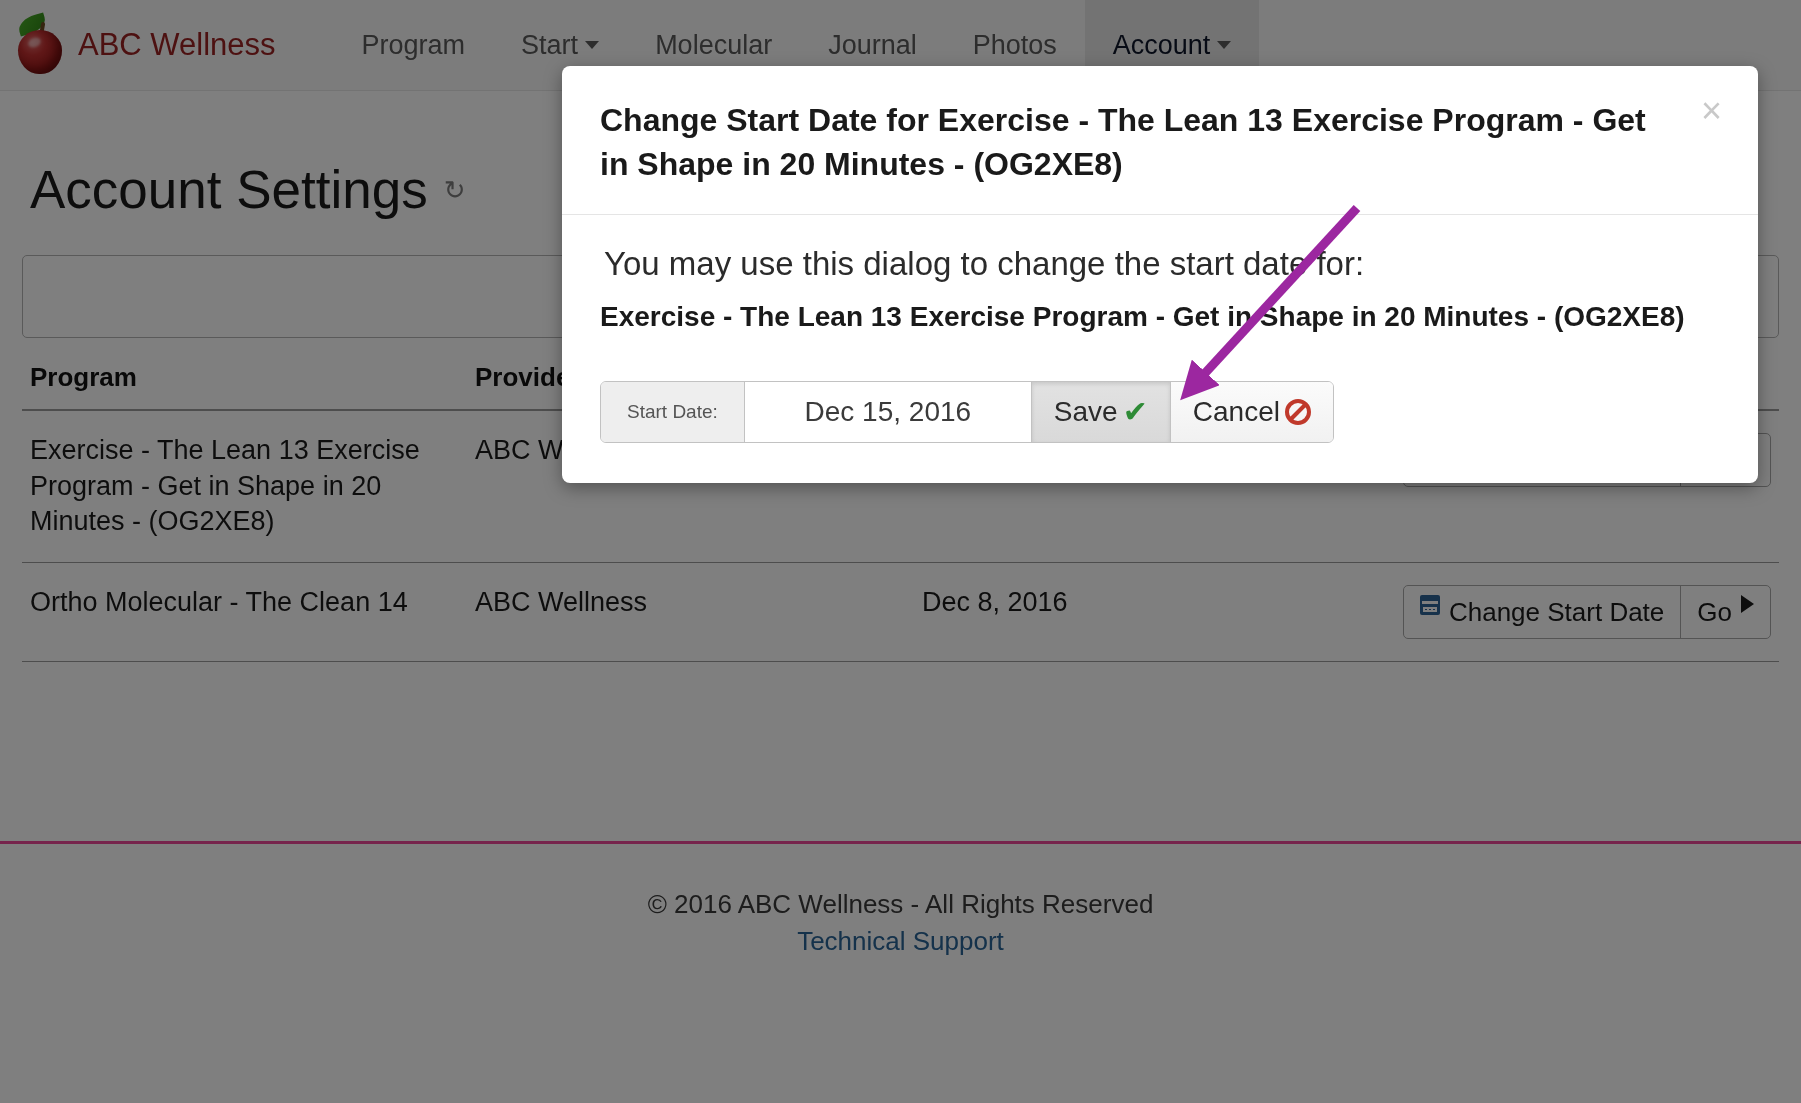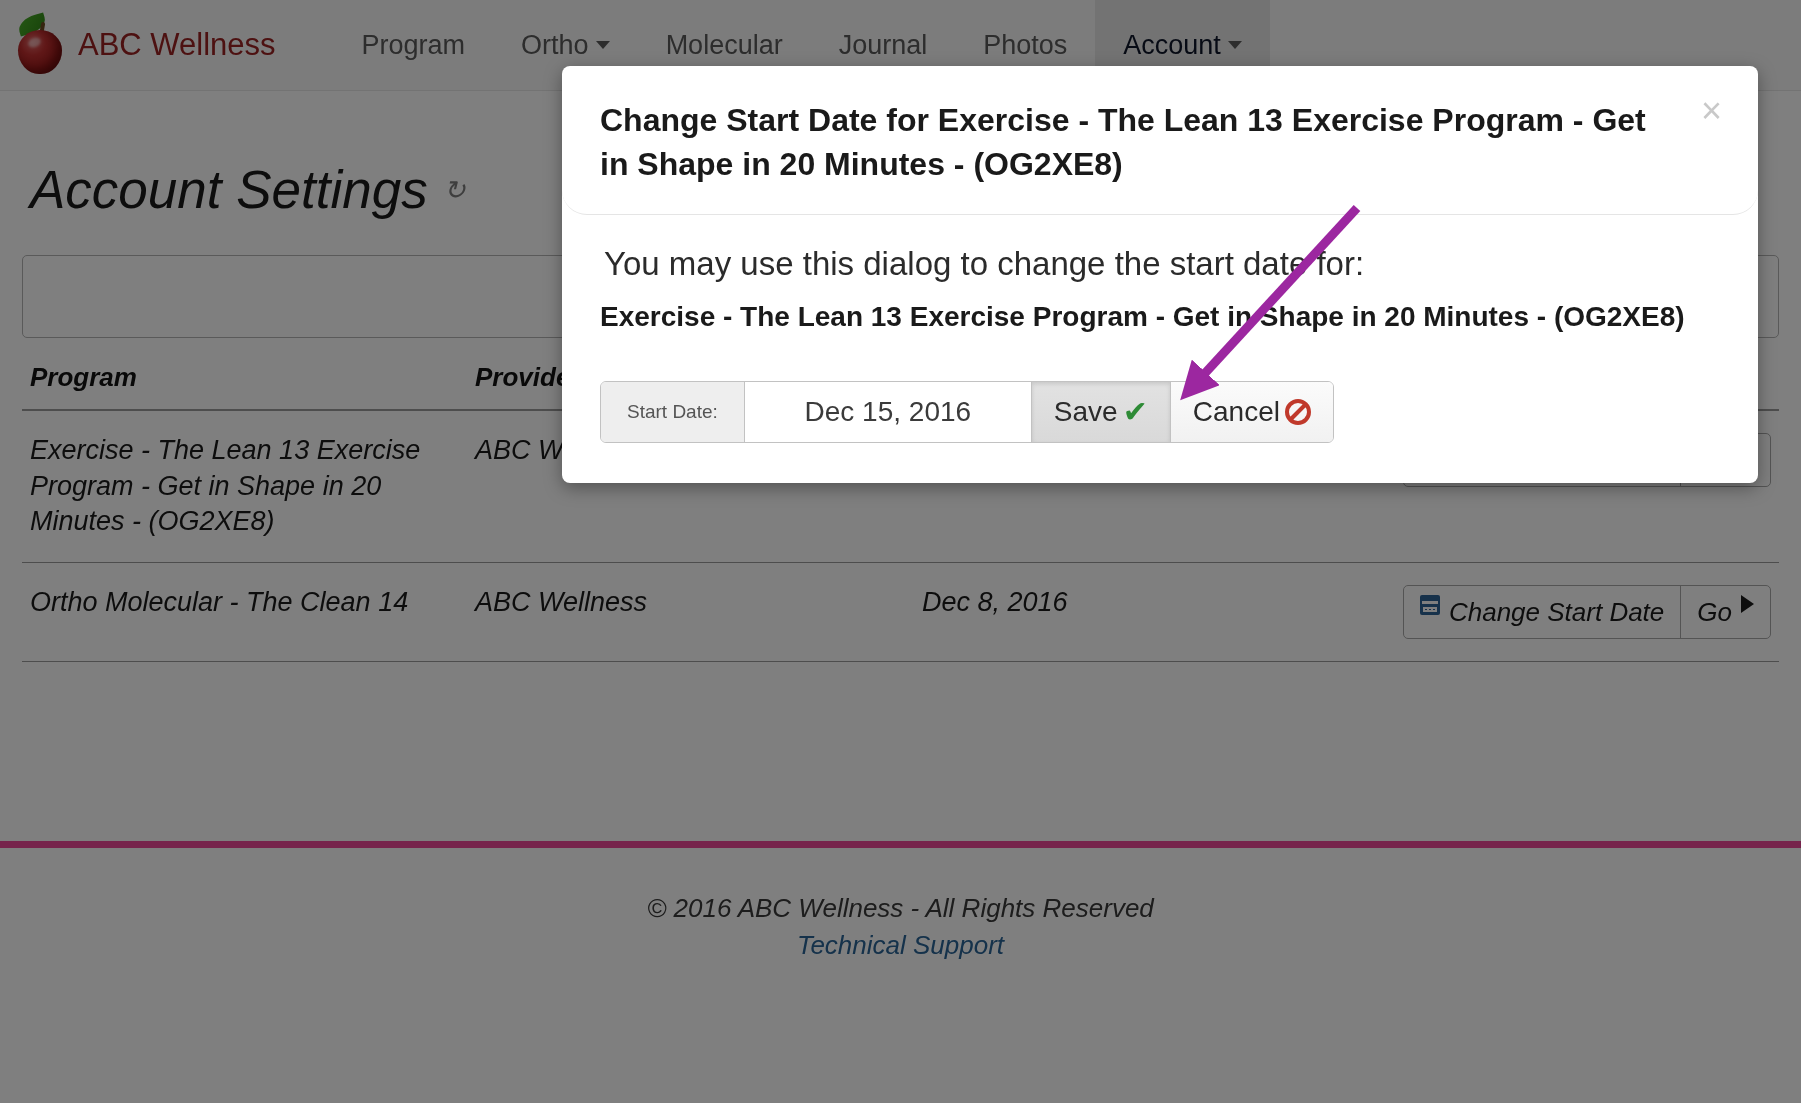--- a/index.html
+++ b/index.html
@@ -113,21 +113,20 @@
     border-right: 7px solid transparent;
     border-top: 8px solid #5a5a5a;
   }
 
   
   .content {
     position: absolute;
     left: 0; top: 91px;
     width: 1801px;
     padding: 0 22px;
-    font-style: italic;
   }
   .page-title-row {
     display: flex;
     align-items: center;
     gap: 16px;
     padding: 72px 8px 0 8px;
   }
   .page-title {
     font-size: 53px;
     color: #1a1a1a;
@@ -227,21 +226,21 @@
     width: 0; height: 0;
     border-top: 9px solid transparent;
     border-bottom: 9px solid transparent;
     border-left: 13px solid #1b1b1b;
   }
 
   .footer {
     position: absolute;
     left: 0; top: 750px;
     width: 1801px;
-    border-top: 7px solid #ec4899;
+    border-top: 3px solid #ec4899;
     padding-top: 42px;
     text-align: center;
     font-size: 26px;
     color: #3a3a3a;
     line-height: 1.42;
   }
   .footer a {
     color: #2a6496;
     text-decoration: none;
   }
@@ -260,21 +259,20 @@
     left: 562px; top: 66px;
     width: 1196px;
     background: #ffffff;
     border-radius: 8px;
     box-shadow: 0 5px 18px rgba(0,0,0,.35);
   }
   .modal-header {
     position: relative;
     padding: 32px 38px 28px 38px;
     border-bottom: 1px solid #e5e5e5;
-    border-radius: 25px;
   }
   .modal-title {
     margin: 0;
     font-size: 32px;
     font-weight: bold;
     color: #1a1a1a;
     line-height: 1.38;
     padding-right: 70px;
   }
   .modal-close {
@@ -388,21 +386,21 @@
           <span class="apple-body"></span>
           <span class="apple-shine"></span>
         </span>
         <span class="brand-text">ABC Wellness</span>
       </div>
       <div class="nav-links">
         <div class="nav-item">
           <span>Program</span>
         </div>
         <div class="nav-item">
-          <span>Ortho</span>
+          <span>Start</span>
           <span class="caret"></span>
         </div>
         <div class="nav-item">
           <span>Molecular</span>
         </div>
         <div class="nav-item">
           <span>Journal</span>
         </div>
         <div class="nav-item">
           <span>Photos</span>

